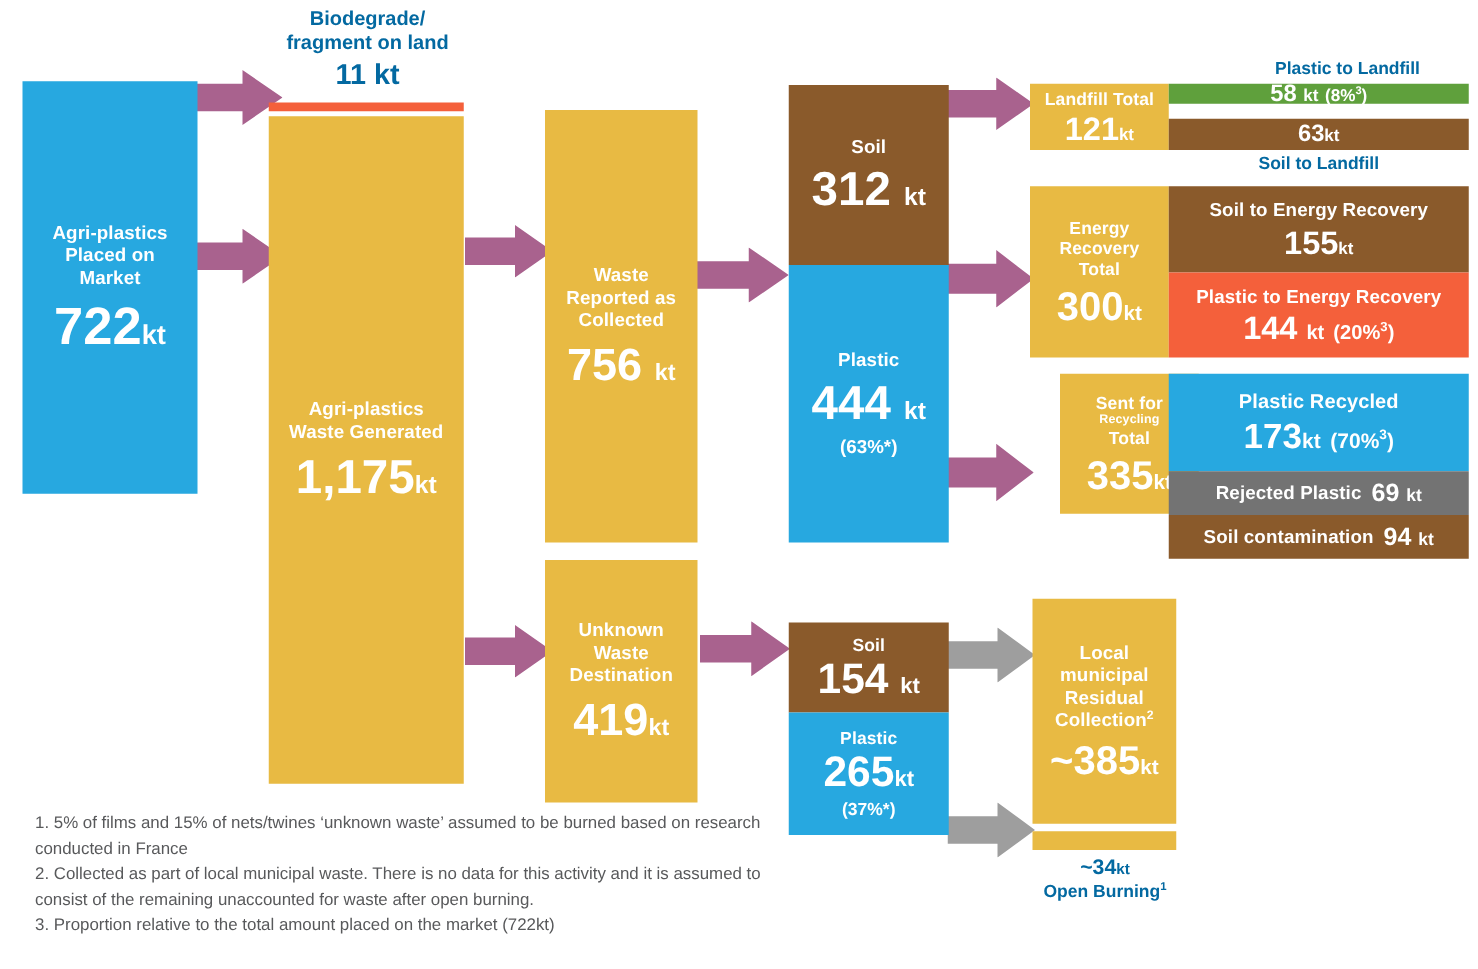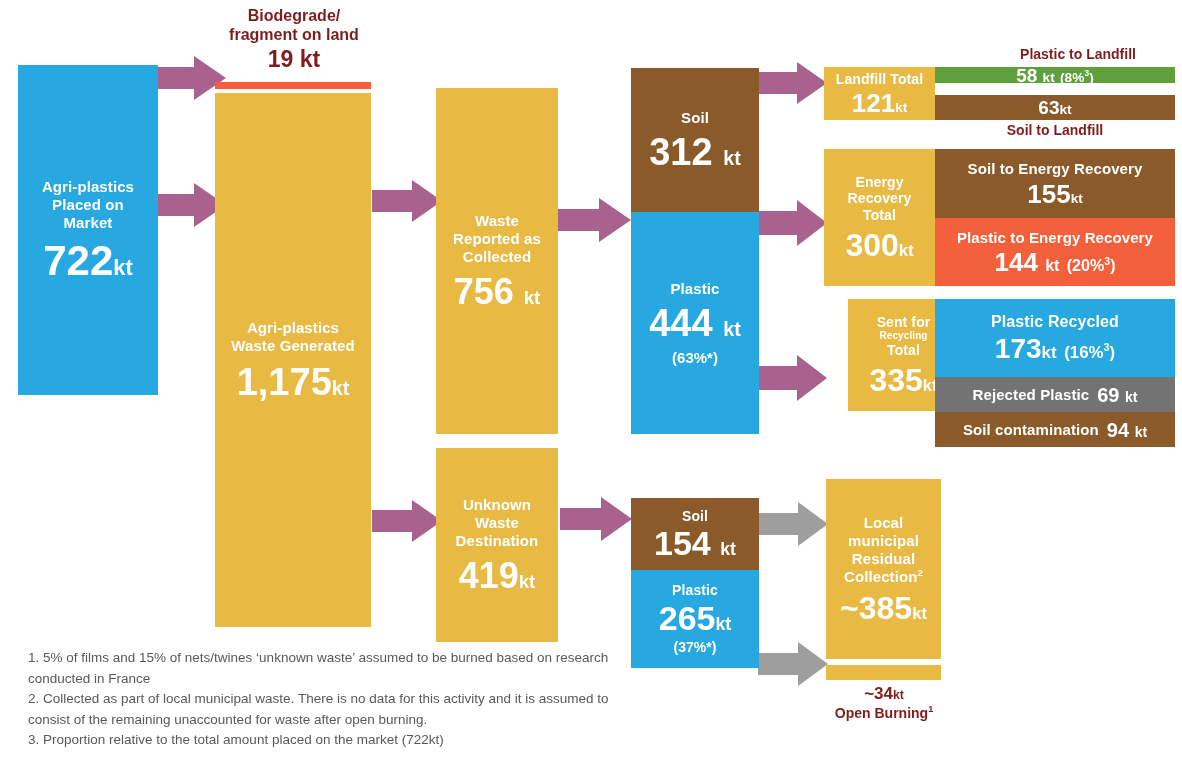--- a/index.html
+++ b/index.html
@@ -49,21 +49,21 @@
   .c-blue   { background: #27A8E0; }
   .c-yellow { background: #E8BA43; }
   .c-brown  { background: #8A5A2B; }
   .c-green  { background: #5FA03C; }
   .c-orange { background: #F4603B; }
   .c-olive  { background: #737373; }
   .c-redline{ background: #F4603B; }
 
   .caption {
     position: absolute;
-    color: #7f1d1d;
+    color: #0369a1;
     font-weight: bold;
     text-align: center;
     line-height: 1.2;
   }
 
   
   .arrow {
     position: absolute;
     pointer-events: none;
   }
@@ -131,21 +131,21 @@
     <div class="lbl" style="font-size:15px;">Placed on</div>
     <div class="lbl" style="font-size:15px;">Market</div>
     <div class="big" style="font-size:42px;margin-top:8px;">
       <span>722</span><span class="unit">kt</span>
     </div>
   </div>
 
   <div class="caption" style="left:215px;top:6px;width:158px;font-size:16px;">
     <div>Biodegrade/</div>
     <div>fragment on land</div>
-    <div style="font-size:23px;margin-top:2px;">19 kt</div>
+    <div style="font-size:23px;margin-top:2px;">11 kt</div>
   </div>
   <div class="c-redline" style="position:absolute;left:215px;top:82px;width:156px;height:7px;"></div>
 
   <div class="box c-yellow" style="left:215px;top:93px;width:156px;height:534px;">
     <div class="lbl" style="font-size:15px;">Agri-plastics</div>
     <div class="lbl" style="font-size:15px;">Waste Generated</div>
     <div class="big" style="font-size:38px;margin-top:8px;">
       <span>1,175</span><span class="unit">kt</span>
     </div>
   </div>
@@ -240,21 +240,21 @@
     <div class="lbl" style="font-size:14px;">Sent for</div>
     <div class="lbl" style="font-size:10px;">Recycling</div>
     <div class="lbl" style="font-size:14px;">Total</div>
     <div class="big" style="font-size:32px;margin-top:6px;">
       <span>335</span><span class="unit">kt</span>
     </div>
   </div>
   <div class="box c-blue" style="left:935px;top:299px;width:240px;height:78px;">
     <div class="lbl" style="font-size:16px;">Plastic Recycled</div>
     <div class="big" style="font-size:28px;margin-top:4px;">
-      <span>173</span><span class="unit" style="font-size:0.6em;">kt</span> <span style="font-size:0.6em;font-weight:bold;"><span>(16%</span><span class="sup">3</span><span>)</span></span>
+      <span>173</span><span class="unit" style="font-size:0.6em;">kt</span> <span style="font-size:0.6em;font-weight:bold;"><span>(70%</span><span class="sup">3</span><span>)</span></span>
     </div>
   </div>
   <div class="box c-olive" style="left:935px;top:377px;width:240px;height:35px;flex-direction:row;gap:8px;">
     <span class="lbl" style="font-size:15px;">Rejected Plastic</span>
     <span class="big" style="font-size:20px;">
       <span>69</span> <span class="unit" style="font-size:0.7em;">kt</span>
     </span>
   </div>
   <div class="box c-brown" style="left:935px;top:412px;width:240px;height:35px;flex-direction:row;gap:8px;">
     <span class="lbl" style="font-size:15px;">Soil contamination</span>

